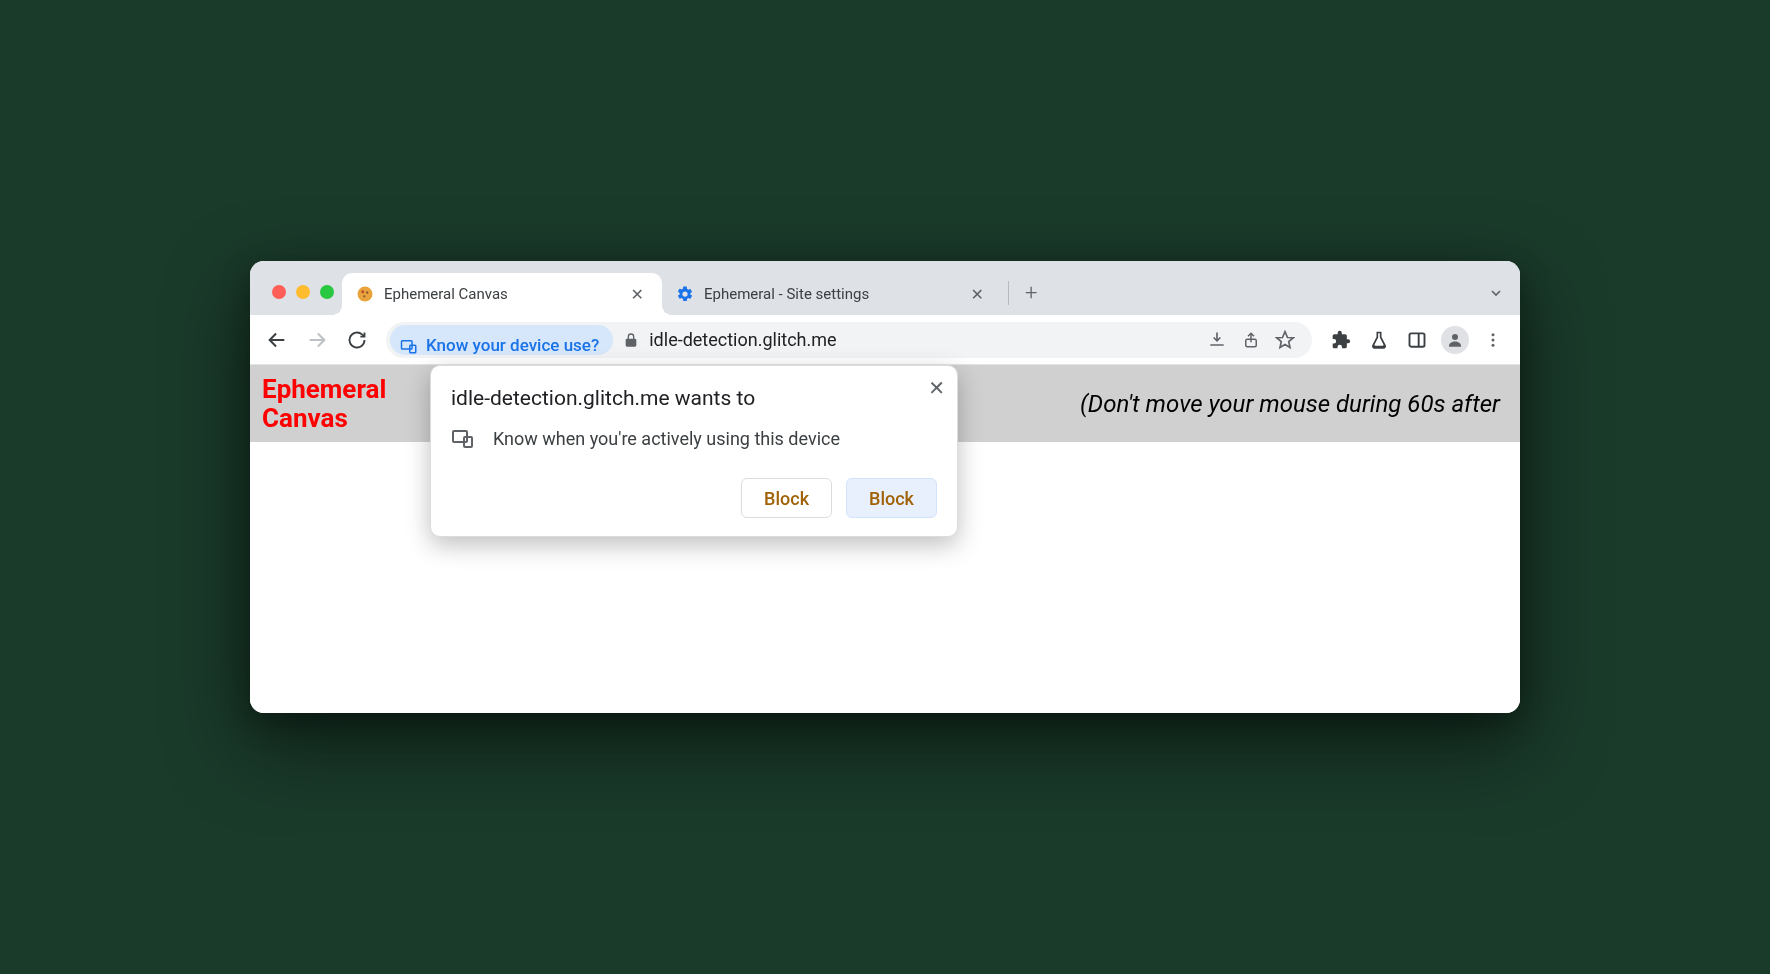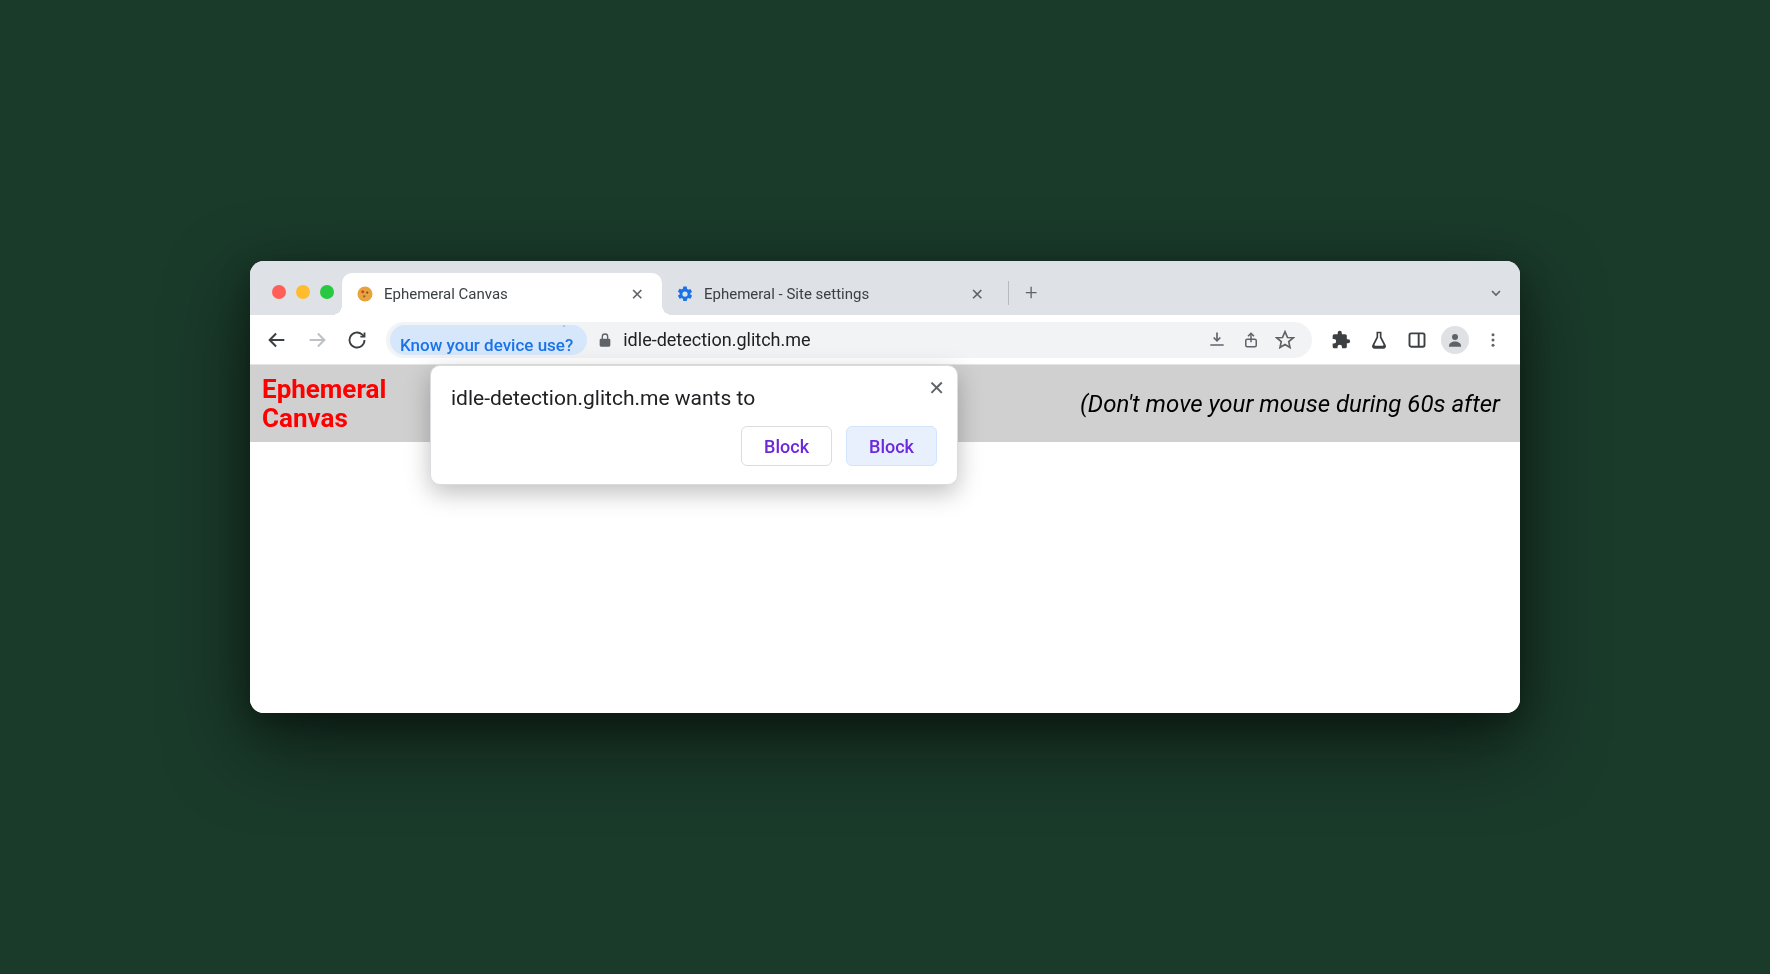--- a/index.html
+++ b/index.html
@@ -91,21 +91,20 @@
   background: #d6e6fb;
   color: #1a73e8;
   border-radius: 16px;
   height: 30px;
   display: flex;
   align-items: flex-end;
   gap: 8px;
   padding: 0 14px 0 10px;
   font-size: 17px;
   font-weight: 500;
-  flex-direction: column;
 }
 .chip svg { width: 18px; height: 18px; }
 .omni-lock { color: #5f6368; }
 .omni-url { flex: 1; }
 .omni-actions { display: flex; align-items: center; gap: 4px; padding-right: 8px; }
 .oact { width: 30px; height: 30px; display: flex; align-items: center; justify-content: center; color: #5f6368; }
 .rightbtns { display: flex; align-items: center; gap: 4px; }
 .avatar { width: 28px; height: 28px; background: #dfe1e5; border-radius: 50%; display:flex; align-items:center; justify-content:center; }
 
 .content { position: relative; height: calc(100% - 104px); background: #fff; }
@@ -152,21 +151,21 @@
   height: 40px;
   padding: 0 22px;
   border-radius: 6px;
   font-size: 18px;
   font-weight: 500;
   display: flex;
   align-items: center;
   cursor: pointer;
   border: 1px solid #dadce0;
   background: #fff;
-  color: #6d28d9;
+  color: #a16207;
 }
 .pbtn.primary { background: #e8f0fe; border-color: #d2e3fc; }
 
 svg { display: block; }
 </style>
 </head>
 <body>
 
 <div class="window">
 
@@ -304,20 +303,27 @@
 
   <div class="content">
     <div class="banner">
       <div class="banner-title">Ephemeral Canvas</div>
       <div class="banner-text">(Don't move your mouse during 60s after</div>
     </div>
 
     <div class="perm">
       <div class="perm-close">✕</div>
       <div class="perm-title">idle-detection.glitch.me wants to</div>
+      <div class="perm-row">
+        <svg viewBox="0 0 24 24" fill="none" stroke="currentColor" stroke-width="2">
+            <rect x="2" y="5" width="14" height="11" rx="1"></rect>
+            <rect x="13" y="11" width="8" height="10" rx="1"></rect>
+          </svg>
+        <span>Know when you're actively using this device</span>
+      </div>
       <div class="perm-btns">
         <div class="pbtn">
             <span>Block</span>
           </div>
         <div class="pbtn primary">
             <span>Block</span>
           </div>
       </div>
     </div>
   </div>

